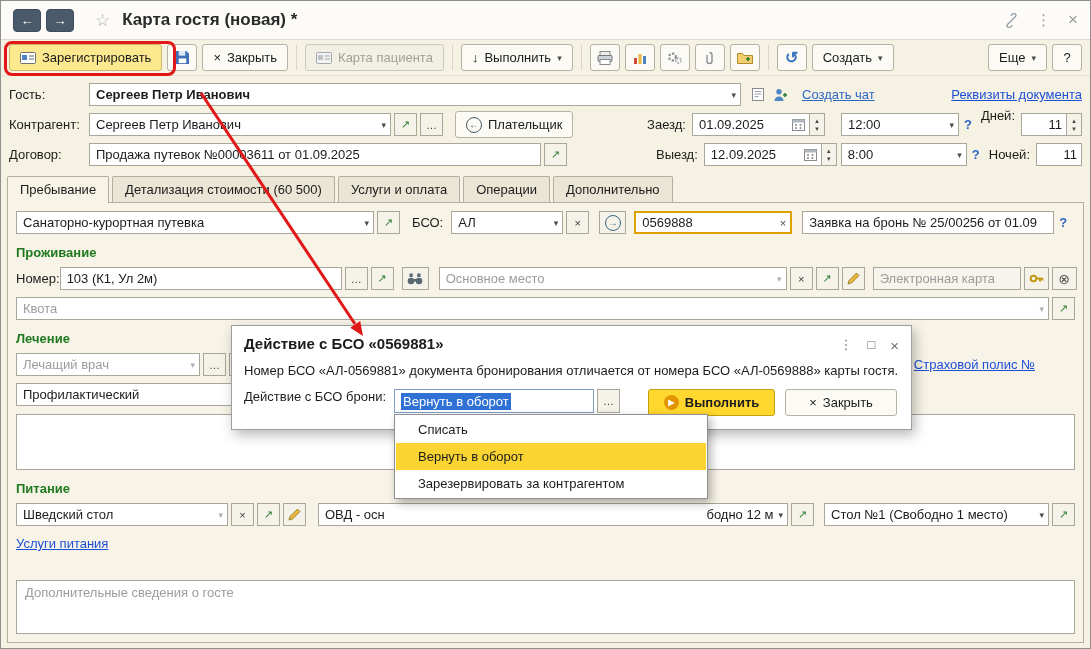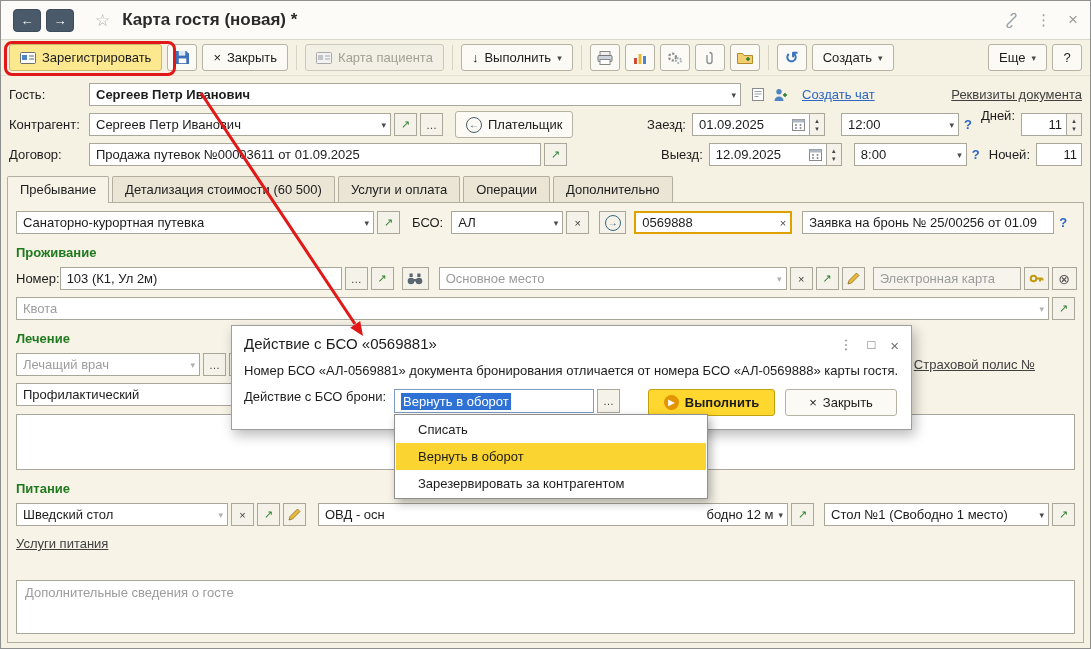--- a/index.html
+++ b/index.html
@@ -25,38 +25,38 @@
 .frow{display:flex;align-items:center;margin:7px 8px 0;height:23px;flex:none}
 .lbl{white-space:nowrap}
 .lblw{width:80px;flex:none}
 .field{display:flex;align-items:center;height:23px;background:#fff;border:1px solid #a9a69a;padding:0 4px 0 6px;overflow:hidden;flex:none}
 .field .txt{flex:1;white-space:nowrap;overflow:hidden}
 .bold .txt{font-weight:bold}
 .ph{color:#9c9c9c}
 .num .txt{text-align:right}
 .sbtn{flex:none;width:23px;height:23px;margin-left:3px;border:1px solid #a9a69a;background:#f4f2e9;display:inline-flex;align-items:center;justify-content:center;font-size:11px;color:#3c3c3c;cursor:pointer}
 .spin{flex:none;width:15px;height:23px;border:1px solid #a9a69a;border-left:none;background:#f4f2e9;display:flex;flex-direction:column;align-items:center;justify-content:center;font-size:7px;line-height:8px;color:#444;cursor:pointer}
-.glink{color:#404040;text-decoration:underline;white-space:nowrap;cursor:pointer}
+.glink{color:#1d4ed8;text-decoration:underline;white-space:nowrap;cursor:pointer}
 .blink{color:#2d66c3;text-decoration:underline;white-space:nowrap;cursor:pointer}
 .qhelp{color:#2d66c3;font-weight:bold;cursor:pointer;margin:0 5px}
 .circ{width:16px;height:16px;border-radius:50%;border:1.4px solid #4a5a6b;color:#4a5a6b;font-size:10px;display:inline-flex;align-items:center;justify-content:center}
 
 .tabs{display:flex;align-items:flex-end;margin:9px 6px 0;position:relative;z-index:2}
 .tab{padding:5px 12px;background:#eae5d5;border:1px solid #b2aea0;border-bottom:none;border-radius:2px 2px 0 0;margin-right:3px;cursor:pointer;white-space:nowrap}
 .tab.active{background:#f7f3e7;position:relative;top:1px;padding-bottom:6px}
 .panel{flex:1;margin:0 6px 5px;border:1px solid #b2aea0;background:#f7f3e7;padding:1px 8px 8px;display:flex;flex-direction:column;min-height:0}
 .prow{display:flex;align-items:center;margin-top:7px;height:23px;flex:none}
 .shead{color:#1f7a1f;font-weight:bold;margin-top:11px;flex:none}
 .bigbox{height:56px;background:#fff;border:1px solid #a9a69a;margin-top:8px;flex:none}
 .bottombox{margin-top:auto;height:54px;background:#fff;border:1px solid #a9a69a;padding:4px 8px;flex:none}
 .bso{border:2px solid #dfa100}
 
 .dialog{position:absolute;left:230px;top:324px;width:681px;background:#fff;border:1px solid #9e9e9e;box-shadow:3px 5px 12px rgba(0,0,0,.28);z-index:50}
 .dhead{display:flex;align-items:baseline;padding:9px 12px 2px}
-.dtitle{font-size:15px;font-weight:normal}
+.dtitle{font-size:15px;font-weight:bold}
 .dctrls{margin-left:auto;display:flex;gap:15px;color:#707070;font-size:13px;font-weight:normal}
 .dctrls span{cursor:pointer}
 .dmsg{padding:7px 12px 0;white-space:nowrap;font-size:13px}
 .dfoot{display:flex;align-items:flex-start;padding:11px 12px 13px}
 .self{border-color:#7d9cc0 !important;height:24px}
 .seltext{background:#2f71d4;color:#fff;padding:1px 2px;white-space:nowrap}
 .exec{background:#ffd72e;border-color:#bfa20e;font-weight:bold;margin-left:28px;width:127px;justify-content:center}
 .playcircle{width:15px;height:15px;border-radius:50%;background:#e29500;color:#fff;font-size:8px;display:inline-flex;align-items:center;justify-content:center;flex:none}
 
 .ddlist{position:absolute;left:393px;top:413px;width:314px;background:#fff;border:1px solid #909090;box-shadow:3px 4px 9px rgba(0,0,0,.3);z-index:60;padding:1px}
@@ -292,21 +292,21 @@
             <circle cx="8.5" cy="7" r="1" fill="#888"></circle>
             <circle cx="4" cy="10" r="1" fill="#888"></circle>
             <circle cx="8.5" cy="10" r="1" fill="#888"></circle>
           </svg>
       </span>
     </div>
     <span class="spin">
         <span>▴</span>
         <span>▾</span>
       </span>
-    <div class="field" style="width:113px;margin-left:12px">
+    <div class="field" style="width:126px;margin-left:4px">
       <span class="txt">8:00</span>
       <span class="caret">▾</span>
     </div>
     <span class="qhelp">?</span>
     <span class="lbl" style="margin:0 6px 0 4px">Ночей:</span>
     <div class="field num" style="width:46px">
       <span class="txt">11</span>
     </div>
   </div>
 

